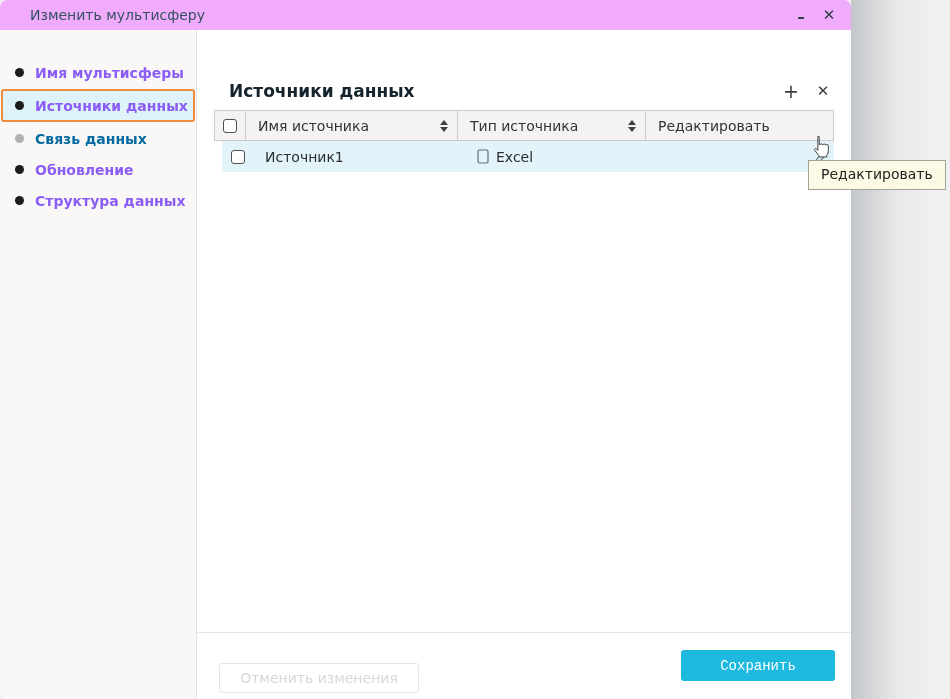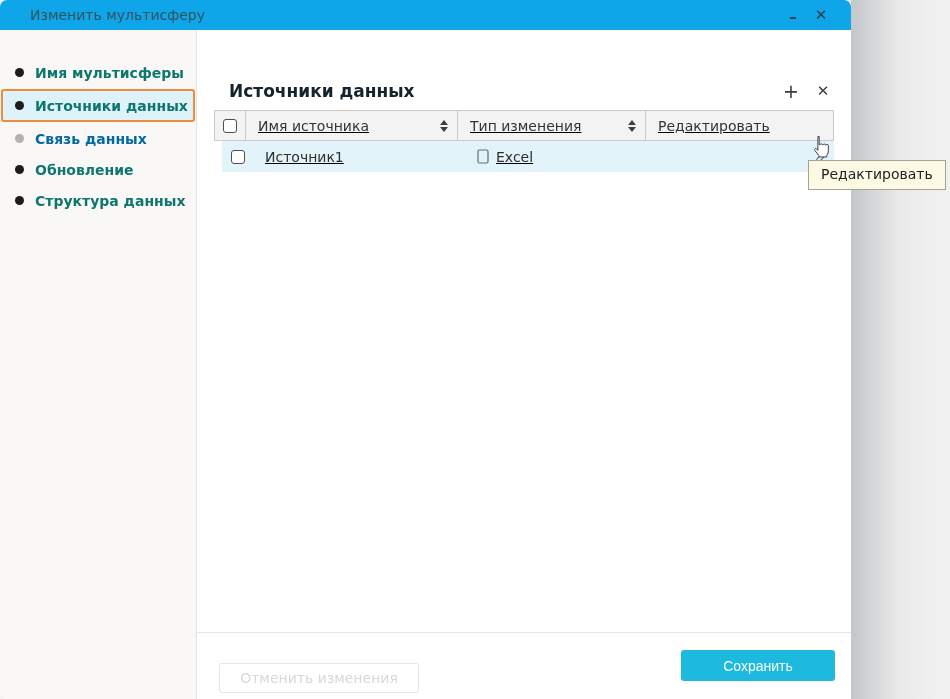--- a/index.html
+++ b/index.html
@@ -16,42 +16,42 @@
     background:linear-gradient(to right,#c3c6ca 0%,#e9e9e9 55%,#f1f1f1 100%);
   }
 
   .dialog {
     position:absolute; left:0; top:0; width:851px; height:699px;
     background:#fff; border-radius:7px 7px 0 7px; overflow:hidden;
   }
 
   
   .titlebar {
-    height:30px; background:#0ea5e9;
+    height:30px; background:#f0abfc;
     display:flex; align-items:center;
-    padding:0 20px 0 30px; box-sizing:border-box;
+    padding:0 12px 0 30px; box-sizing:border-box;
   }
   .titlebar-title { font-size:14px; color:#33525e; }
   .win-controls { margin-left:auto; display:flex; align-items:center; gap:8px; }
   .win-btn {
     width:20px; height:22px; display:flex; align-items:center; justify-content:center;
     font-size:15px; color:#2e3f46; cursor:pointer; user-select:none;
   }
   .win-btn.min { transform:translateY(2px); font-weight:700; }
 
   
   .dlg-body { display:flex; height:669px; }
 
   .sidebar {
     width:197px; background:#f9f8f6; border-right:1px solid #e3e2e0;
     padding-top:27px; box-sizing:border-box; flex:none;
   }
   .side-item {
     height:31px; display:flex; align-items:center; gap:11px;
-    padding-left:15px; font-size:14px; font-weight:600; color:#0f766e; cursor:pointer;
+    padding-left:15px; font-size:14px; font-weight:600; color:#8b5cf6; cursor:pointer;
   }
   .side-item .bullet { width:9px; height:9px; border-radius:50%; background:#1c1c1c; flex:none; }
   .side-item.selected {
     background:#ddf2f9; border:2px solid #ee8b3f; border-radius:3px;
     margin:1px; padding-left:12px; height:29px; box-sizing:content-box;
   }
   .side-item.disabled { color:#0369a1; cursor:default; }
   .side-item.disabled .bullet { background:#b1b1b1; }
 
   .main { position:relative; flex:1; background:#fff; }
@@ -62,21 +62,21 @@
   }
   .main-actions { position:absolute; top:51px; right:18px; display:flex; gap:12px; align-items:center; }
   .icon-btn {
     width:20px; height:20px; display:flex; align-items:center; justify-content:center;
     color:#3b3b3b; cursor:pointer; user-select:none;
   }
   .icon-btn.add { font-size:19px; font-weight:400; }
   .icon-btn.remove { font-size:15px; }
 
   
-  .table { position:absolute; top:80px; left:17px; width:620px;text-decoration:underline; }
+  .table { position:absolute; top:80px; left:17px; width:620px; }
   .thead {
     display:grid; grid-template-columns:31px 212px 188px 189px;
     height:31px; background:#f3f3f3; border:1px solid #cbcbcb; box-sizing:border-box;
   }
   .th {
     display:flex; align-items:center; border-right:1px solid #cbcbcb;
     font-size:14px; color:#333; box-sizing:border-box; cursor:pointer;
   }
   .th:last-child { border-right:none; cursor:default; }
   .th .label { padding-left:12px; }
@@ -103,21 +103,21 @@
   
   .footer-line { position:absolute; top:602px; left:0; width:100%; border-top:1px solid #e5e5e5; }
   .btn-cancel {
     position:absolute; top:621px; left:22px; width:200px; height:30px;
     border:1px solid #e5e5e5; border-radius:3px; background:#fff;
     color:#d8d8d8; font-size:14px; font-family:inherit;margin-top:12px;
   }
   .btn-save {
     position:absolute; top:620px; right:16px; width:154px; height:31px;
     background:#1db9de; border:none; border-radius:3px;
-    color:#fff; font-size:14px; font-family:Liberation Sans, sans-serif; cursor:pointer;
+    color:#fff; font-size:14px; font-family:Liberation Mono, monospace; cursor:pointer;
   }
 
   
   .tooltip {
     position:absolute; left:808px; top:160px; height:30px; box-sizing:border-box;
     background:#fcfae5; border:1px solid #a2a295;
     color:#222; font-size:14px; padding:5px 12px; white-space:nowrap;
   }
   .cursor-pointer { position:absolute; left:808px; top:134px; pointer-events:none; }
 </style>
@@ -177,21 +177,21 @@
               <span class="checkbox"></span>
             </div>
             <div class="th">
               <span class="label">Имя источника</span>
               <span class="sort">
                   <span class="up"></span>
                   <span class="down"></span>
                 </span>
             </div>
             <div class="th">
-              <span class="label">Тип изменения</span>
+              <span class="label">Тип источника</span>
               <span class="sort">
                   <span class="up"></span>
                   <span class="down"></span>
                 </span>
             </div>
             <div class="th">
               <span class="label">Редактировать</span>
             </div>
           </div>
 

